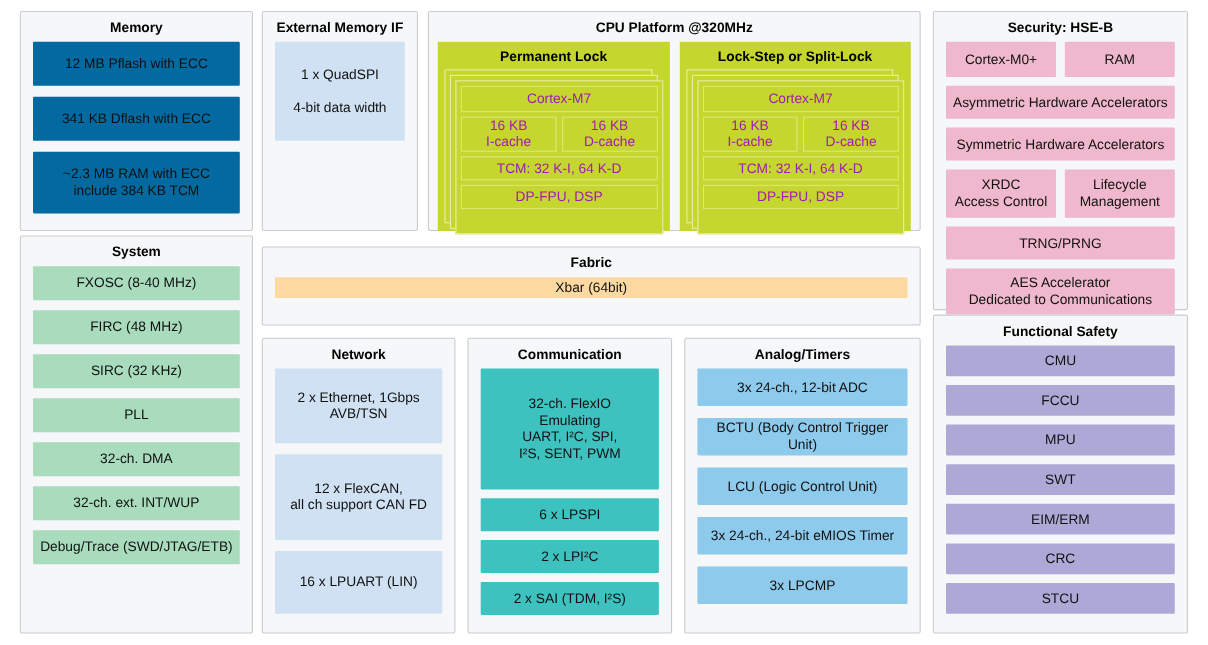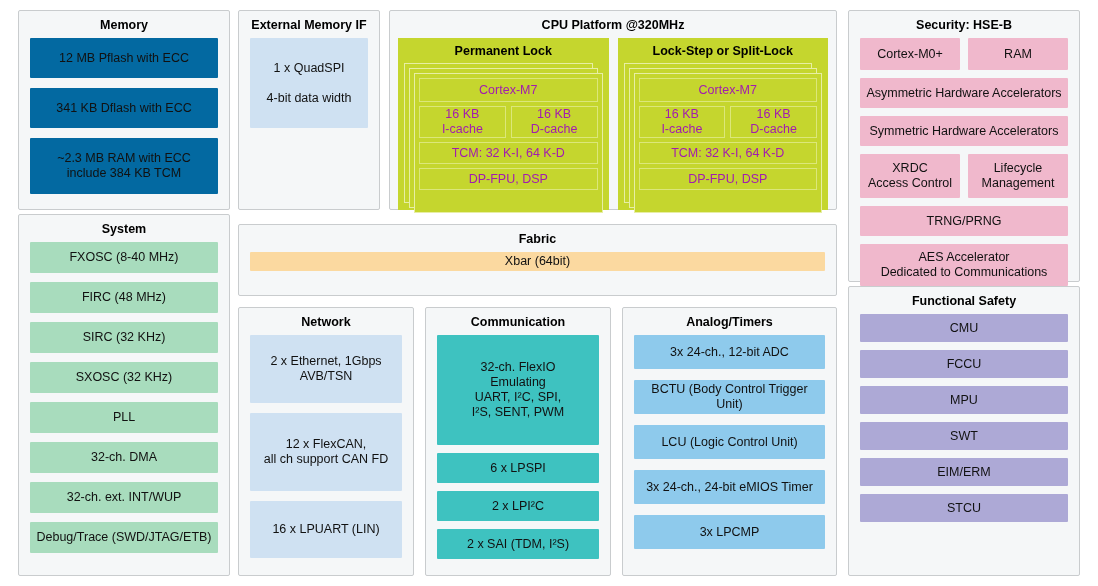--- a/index.html
+++ b/index.html
@@ -198,21 +198,20 @@
 Dedicated to Communications</div>
     </div>
   </div>
 
   <div class="panel" id="system" style="left:18px;top:214px;width:212px;height:362px;">
     <div class="panel-title">System</div>
     <div class="panel-body" style="gap:9px;">
       <div class="blk c-green" style="height:31px;">FXOSC (8-40 MHz)</div>
       <div class="blk c-green" style="height:31px;">FIRC (48 MHz)</div>
       <div class="blk c-green" style="height:31px;">SIRC (32 KHz)</div>
-      <div class="blk c-green" style="height:31px;">SXOSC (32 KHz)</div>
       <div class="blk c-green" style="height:31px;">PLL</div>
       <div class="blk c-green" style="height:31px;">32-ch. DMA</div>
       <div class="blk c-green" style="height:31px;">32-ch. ext. INT/WUP</div>
       <div class="blk c-green" style="height:31px;">Debug/Trace (SWD/JTAG/ETB)</div>
     </div>
   </div>
 
   <div class="panel" id="fabric" style="left:238px;top:224px;width:599px;height:72px;">
     <div class="panel-title">Fabric</div>
     <div class="panel-body">
@@ -256,17 +255,18 @@
   </div>
 
   <div class="panel" id="functional-safety" style="left:848px;top:286px;width:232px;height:290px;">
     <div class="panel-title">Functional Safety</div>
     <div class="panel-body" style="gap:8px;">
       <div class="blk c-purple" style="height:28px;">CMU</div>
       <div class="blk c-purple" style="height:28px;">FCCU</div>
       <div class="blk c-purple" style="height:28px;">MPU</div>
       <div class="blk c-purple" style="height:28px;">SWT</div>
       <div class="blk c-purple" style="height:28px;">EIM/ERM</div>
+      <div class="blk c-purple" style="height:28px;">CRC</div>
       <div class="blk c-purple" style="height:28px;">STCU</div>
     </div>
   </div>
 
 </div>
 
 </body></html>

